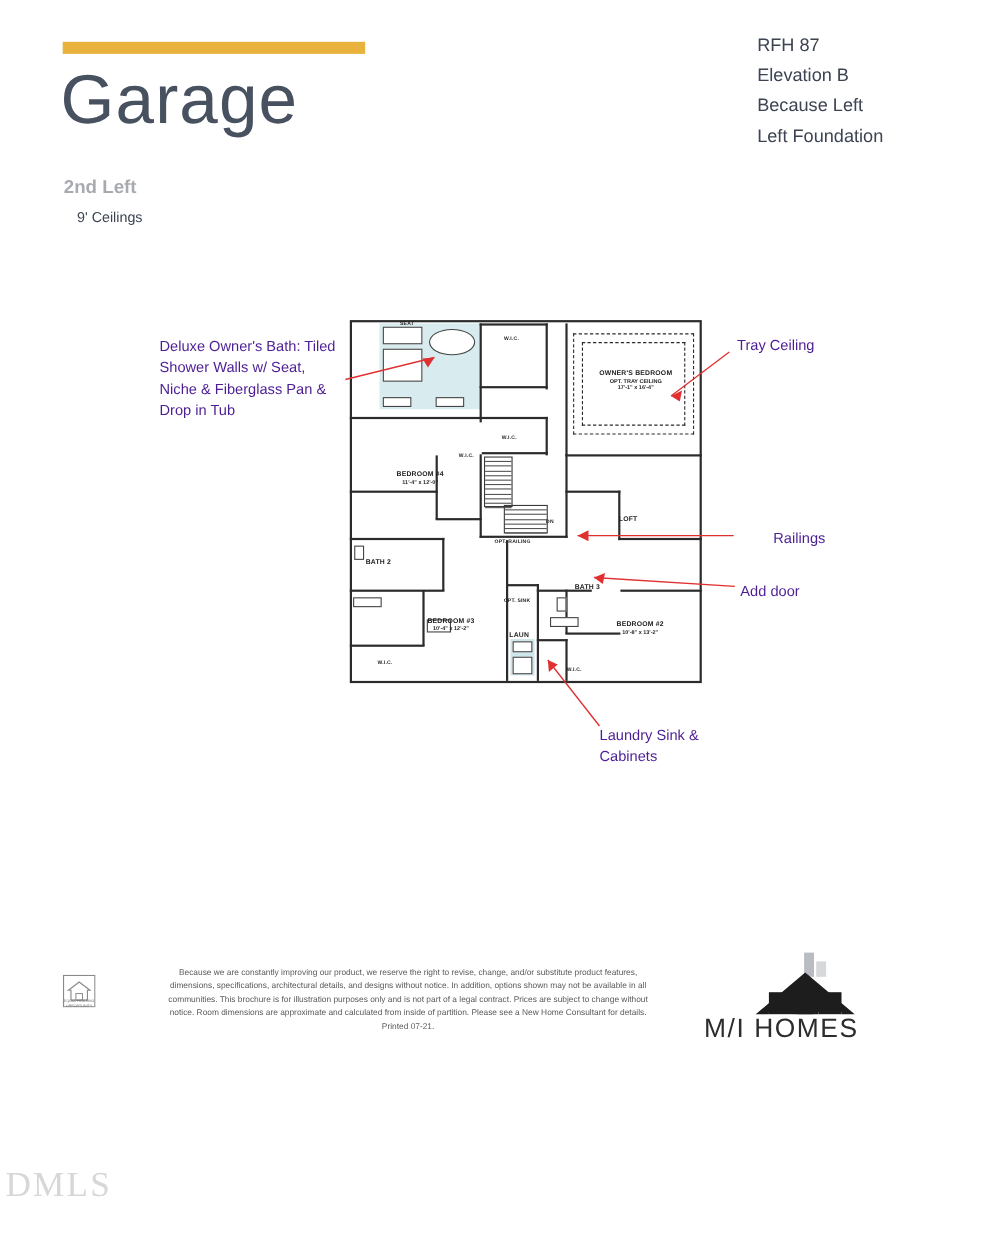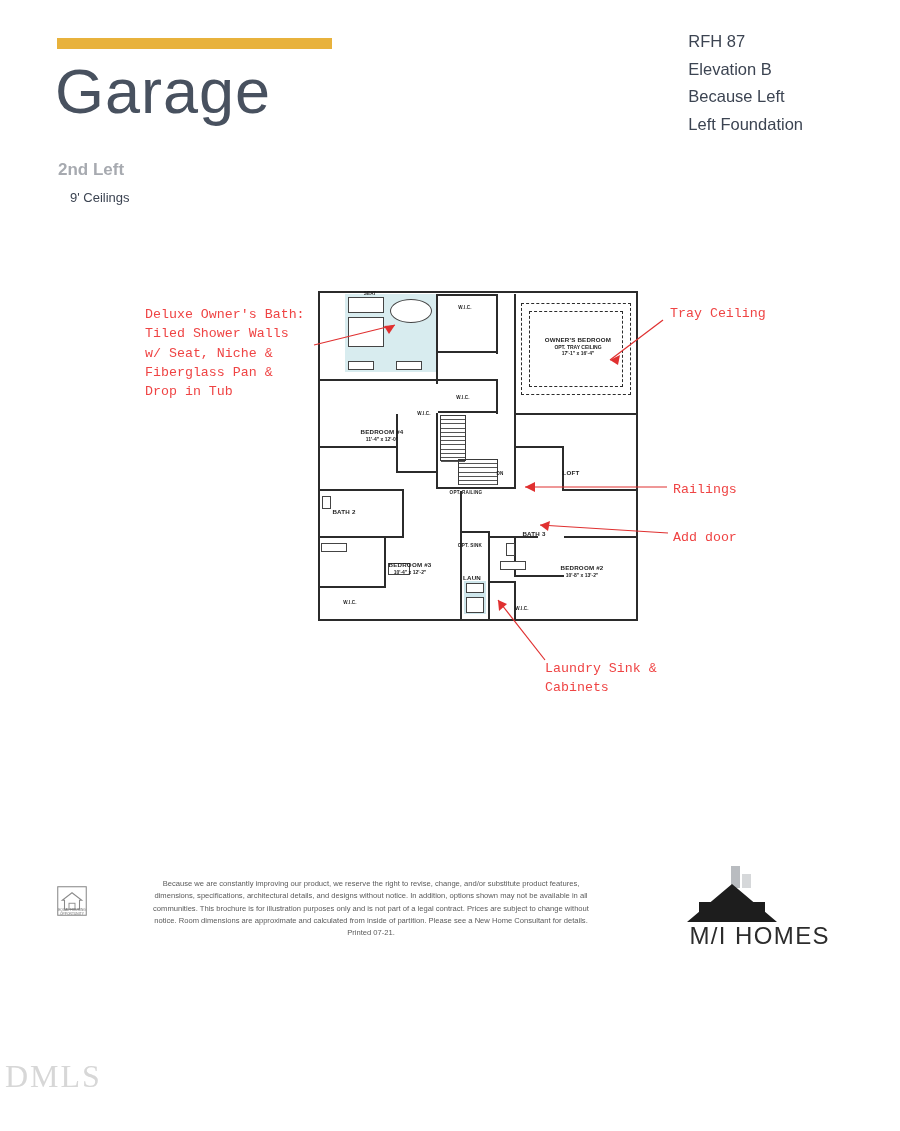--- a/index.html
+++ b/index.html
@@ -131,22 +131,21 @@
     display: block;
     height: 3.2px;
     border-bottom: 0.7px solid #555;
   }
 
   
   .callout {
     position: absolute;
     font-size: 13.3px;
     line-height: 1.45;
-    color: #ef4444;
-    font-family: Liberation Mono, monospace;
+    color: #4c1d95;
   }
   .callout-left { text-align: left; }
   svg.leaders {
     position: absolute;
     left: 0; top: 0;
     width: 900px; height: 1131px;
     pointer-events: none;
   }
 
   
@@ -182,21 +181,21 @@
     left: 645px;
     top: 862px;
     width: 175px;
     height: 90px;
   }
   .mi-wordmark {
     position: absolute;
     left: 640px;
     top: 922px;
     width: 190px;
-    text-align: right;
+    text-align: left;
     font-size: 24px;
     letter-spacing: 1.4px;
     color: #2c2c2c;
     font-weight: 400;
   }
   .watermark {
     position: absolute;
     left: 5px;
     top: 1058px;
     font-size: 32px;
@@ -346,21 +345,21 @@
   <div class="tinylbl" style="left:88px;  top:120px; width:36px;">W.I.C.</div>
   <div class="tinylbl" style="left:14px;  top:309px; width:36px;">W.I.C.</div>
   <div class="tinylbl" style="left:186px; top:315px; width:36px;">W.I.C.</div>
   <div class="tinylbl" style="left:172px; top:180px; width:20px;">DN</div>
   <div class="tinylbl" style="left:113px; top:199px; width:70px;">OPT. RAILING</div>
   <div class="tinylbl" style="left:136px; top:252px; width:32px; line-height:1.15;">OPT. SINK</div>
 </div>
 
 <div class="callout callout-left" style="left:145px; top:305px; width:165px;">Deluxe Owner's Bath: Tiled Shower Walls w/ Seat, Niche &amp; Fiberglass Pan &amp; Drop in Tub</div>
 <div class="callout" style="left:670px; top:304px;">Tray Ceiling</div>
-<div class="callout" style="left:673px; top:480px;">Railings</div>
+<div class="callout" style="left:703px; top:480px;">Railings</div>
 <div class="callout" style="left:673px; top:528px;">Add door</div>
 <div class="callout callout-left" style="left:545px; top:659px; width:140px;">Laundry Sink &amp; Cabinets</div>
 
 <svg class="leaders" viewBox="0 0 900 1131">
   <g stroke="#e03030" stroke-width="1.2" fill="none">
     <path d="M314,345 L395,325"></path>
     <path d="M663,320 L610,360"></path>
     <path d="M667,487 L525,487"></path>
     <path d="M668,533 L540,525"></path>
     <path d="M545,660 L498,600"></path>

